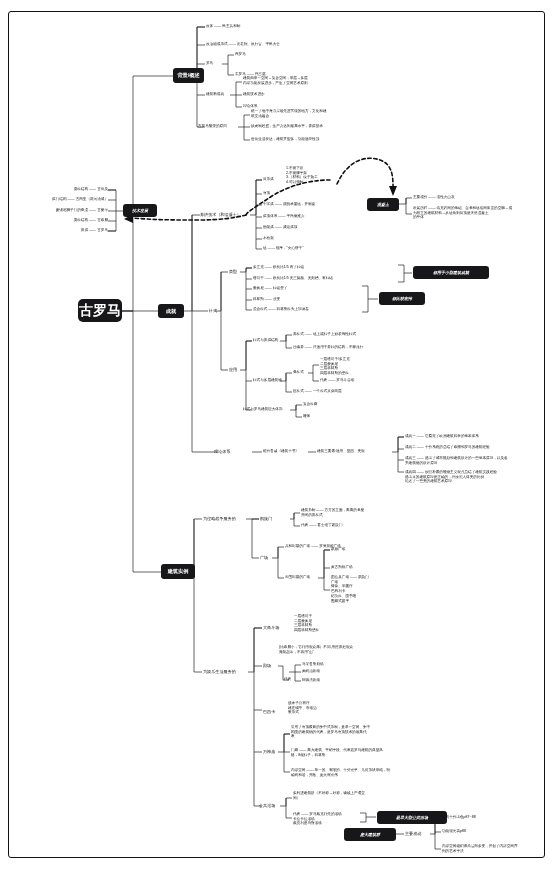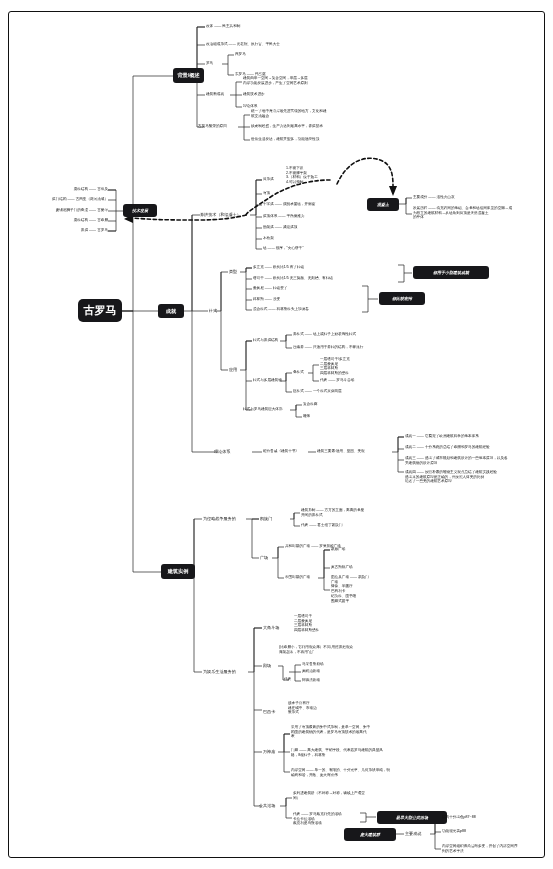--- a/index.html
+++ b/index.html
@@ -5,21 +5,21 @@
   html,body{margin:0;padding:0;background:#fff;}
   body{font-family:"Liberation Sans","DejaVu Sans",sans-serif;}
   #page{position:relative;width:553px;height:869px;background:#fff;overflow:hidden;}
   #frame{position:absolute;left:8px;top:11px;width:537px;height:847px;border:1.2px solid #111;border-radius:3px;box-sizing:border-box;}
   svg.wires{position:absolute;left:0;top:0;width:553px;height:869px;pointer-events:none;}
   .node{position:absolute;box-sizing:border-box;white-space:pre;line-height:1.28;}
   .txt{font-size:3.6px;color:#111;letter-spacing:0;}
   .txt.s4{font-size:4.1px;}
   .dark{background:#17171a;color:#fff;border-radius:3px;text-align:center;
         display:flex;align-items:center;justify-content:center;font-weight:bold;}
-  .root{font-size:11px;border-radius:5px;text-align:center;}
+  .root{font-size:14px;border-radius:5px;text-align:center;}
   .lvl1{font-size:5.2px;border-radius:3px;}
   .tag{font-size:4px;border-radius:3px;font-style:italic;}
   .multi{line-height:1.32;}
 </style>
 </head>
 <body>
 
 <div id="page">
   <div id="frame"></div>
 

